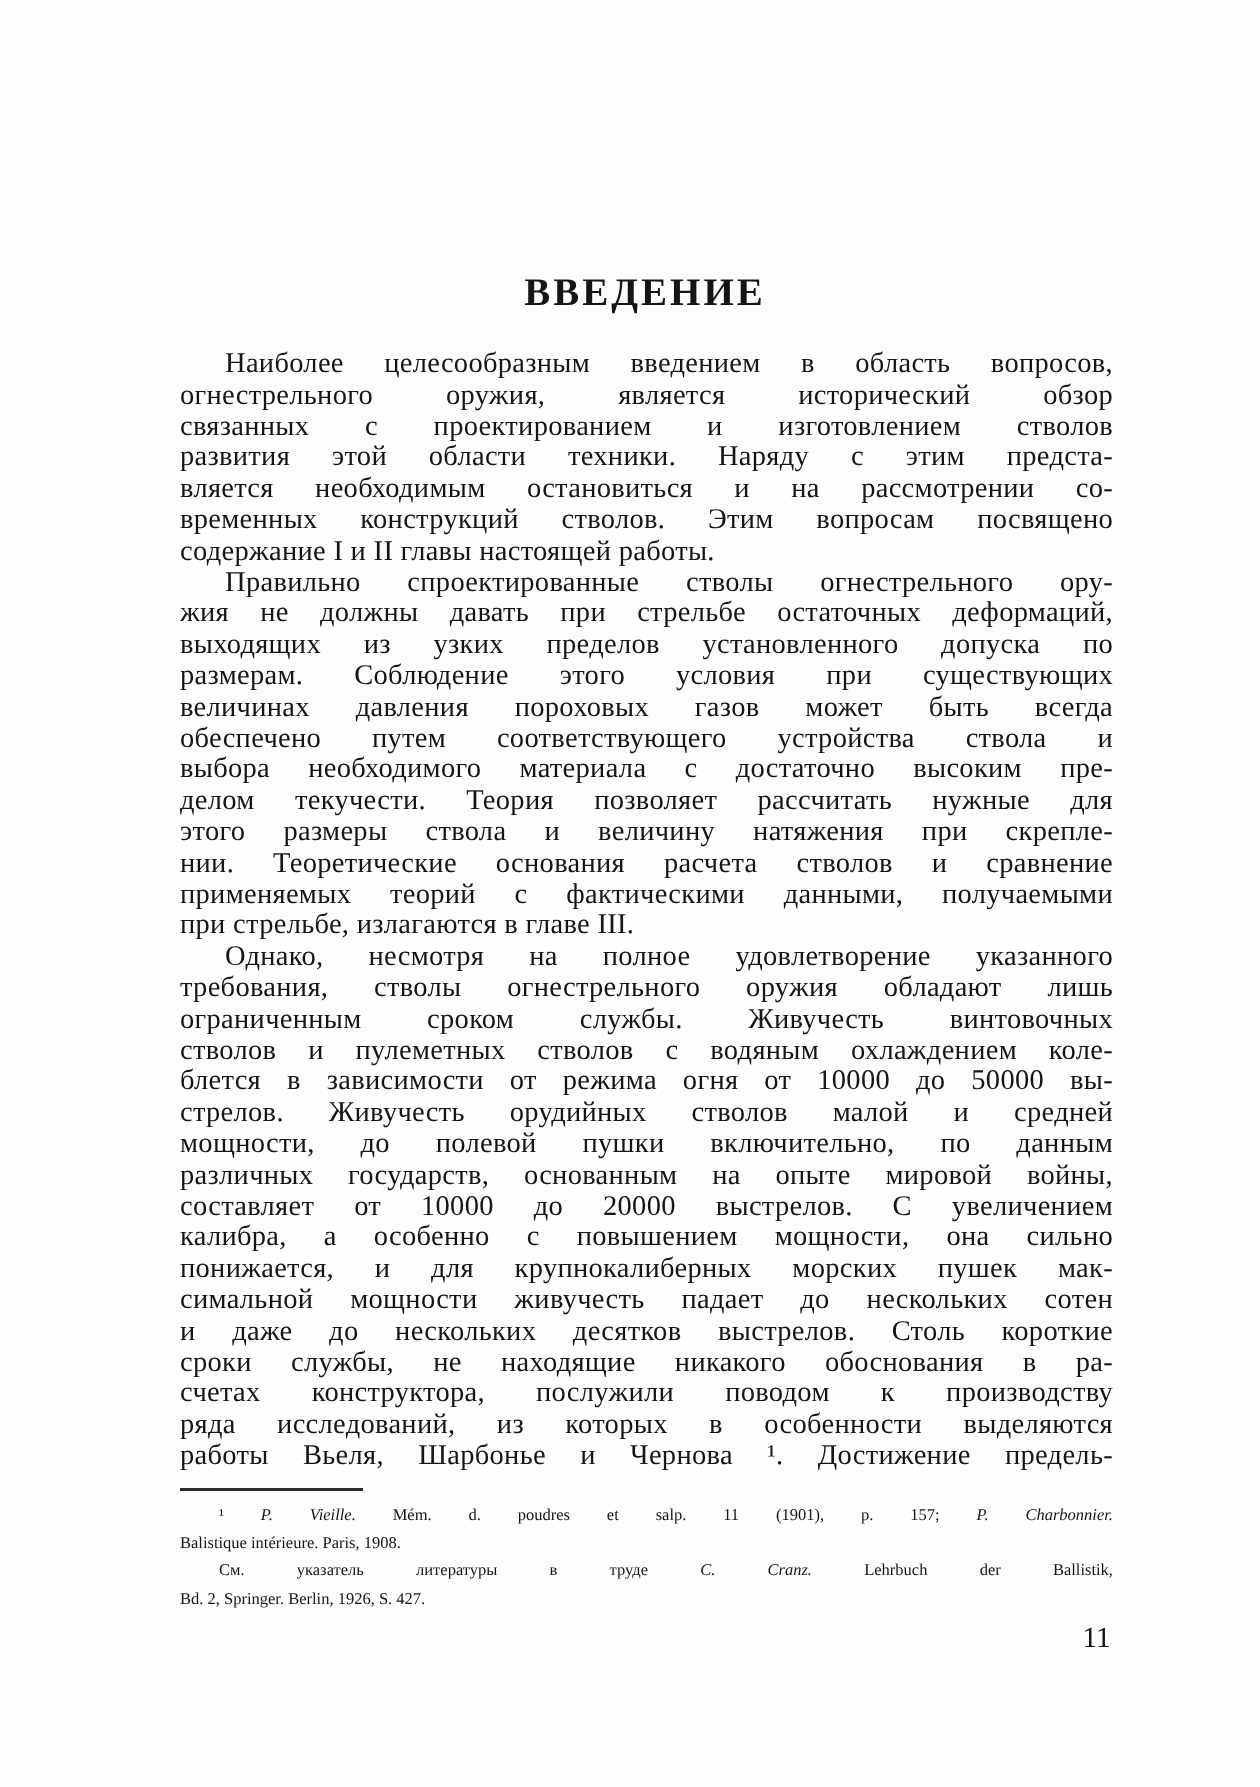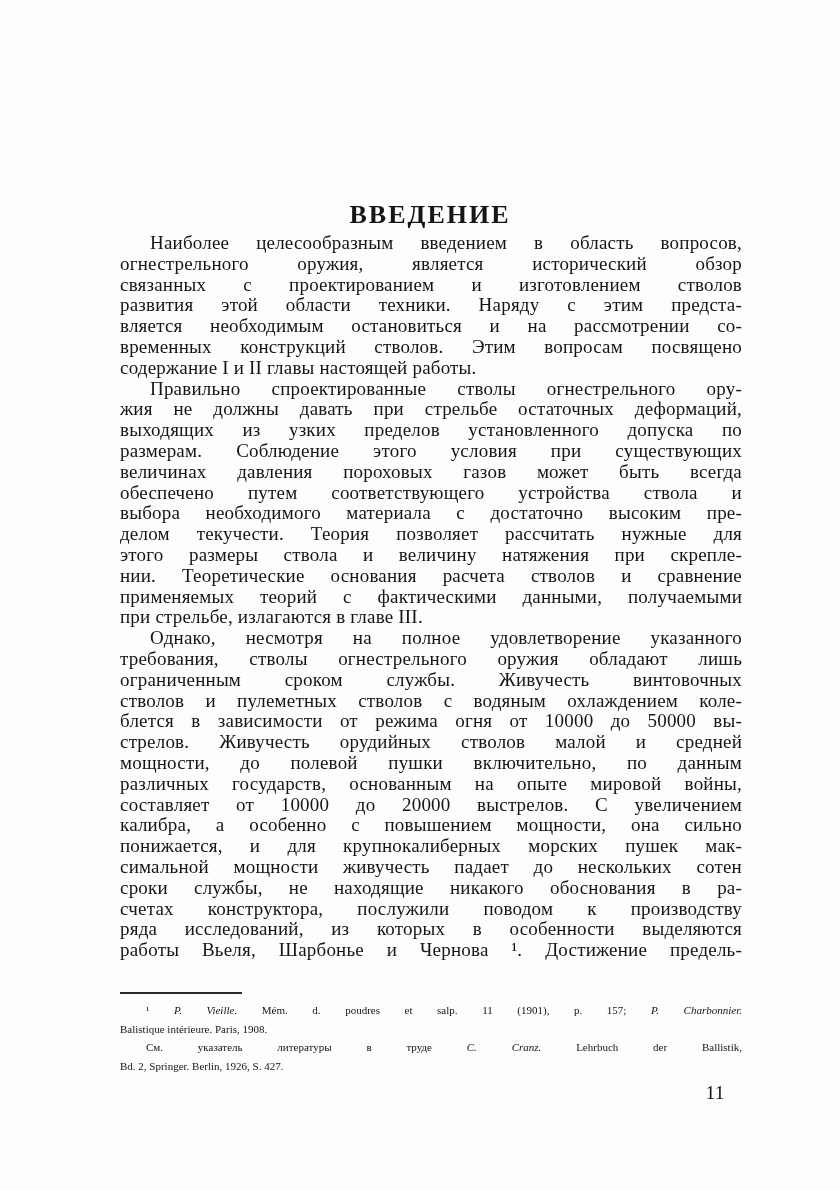--- a/index.html
+++ b/index.html
@@ -11,21 +11,21 @@
     position: relative;
     width: 840px;
     height: 1191px;
     background: #fdfdfc;
     font-family: "Liberation Serif", "DejaVu Serif", serif;
     color: #151515;
     overflow: hidden;
   }
   .chapter-title {
     position: absolute;
-    top: 200px;
+    top: 180px;
     left: 120px;
     width: 620px;
     margin: 0;
     text-align: center;
     font-size: 26px;
     font-weight: bold;
     letter-spacing: 2px;
   }
   .body-text {
     position: absolute;
@@ -63,21 +63,21 @@
     line-height: 18.6px;
     text-align: left;
   }
   .fn-line.justify {
     text-align: justify;
     text-align-last: justify;
   }
   .fn-line.indent { text-indent: 26px; }
   .page-num {
     position: absolute;
-    left: 688px;
+    left: 704px;
     top: 1082px;
     width: 54px;
     text-align: center;
     font-size: 19.5px;
   }
 </style>
 </head>
 <body>
 
 <div class="page">
@@ -109,20 +109,21 @@
       <div class="line">ограниченным сроком службы. Живучесть винтовочных</div>
       <div class="line">стволов и пулеметных стволов с водяным охлаждением коле-</div>
       <div class="line">блется в зависимости от режима огня от 10000 до 50000 вы-</div>
       <div class="line">стрелов. Живучесть орудийных стволов малой и средней</div>
       <div class="line">мощности, до полевой пушки включительно, по данным</div>
       <div class="line">различных государств, основанным на опыте мировой войны,</div>
       <div class="line">составляет от 10000 до 20000 выстрелов. С увеличением</div>
       <div class="line">калибра, а особенно с повышением мощности, она сильно</div>
       <div class="line">понижается, и для крупнокалиберных морских пушек мак-</div>
       <div class="line">симальной мощности живучесть падает до нескольких сотен</div>
+      <div class="line">и даже до нескольких десятков выстрелов. Столь короткие</div>
       <div class="line">сроки службы, не находящие никакого обоснования в ра-</div>
       <div class="line">счетах конструктора, послужили поводом к производству</div>
       <div class="line">ряда исследований, из которых в особенности выделяются</div>
       <div class="line">работы Вьеля, Шарбонье и Чернова ¹. Достижение предель-</div>
     </div>
 
   <div class="footnote">
     <div class="fn-rule"></div>
     <div>
         <div class="fn-line indent justify"><span>¹ </span><span style="font-style: italic;">P. Vieille.</span><span> Mém. d. poudres et salp. 11 (1901), p. 157; </span><span style="font-style: italic;">P. Charbonnier.</span></div>

